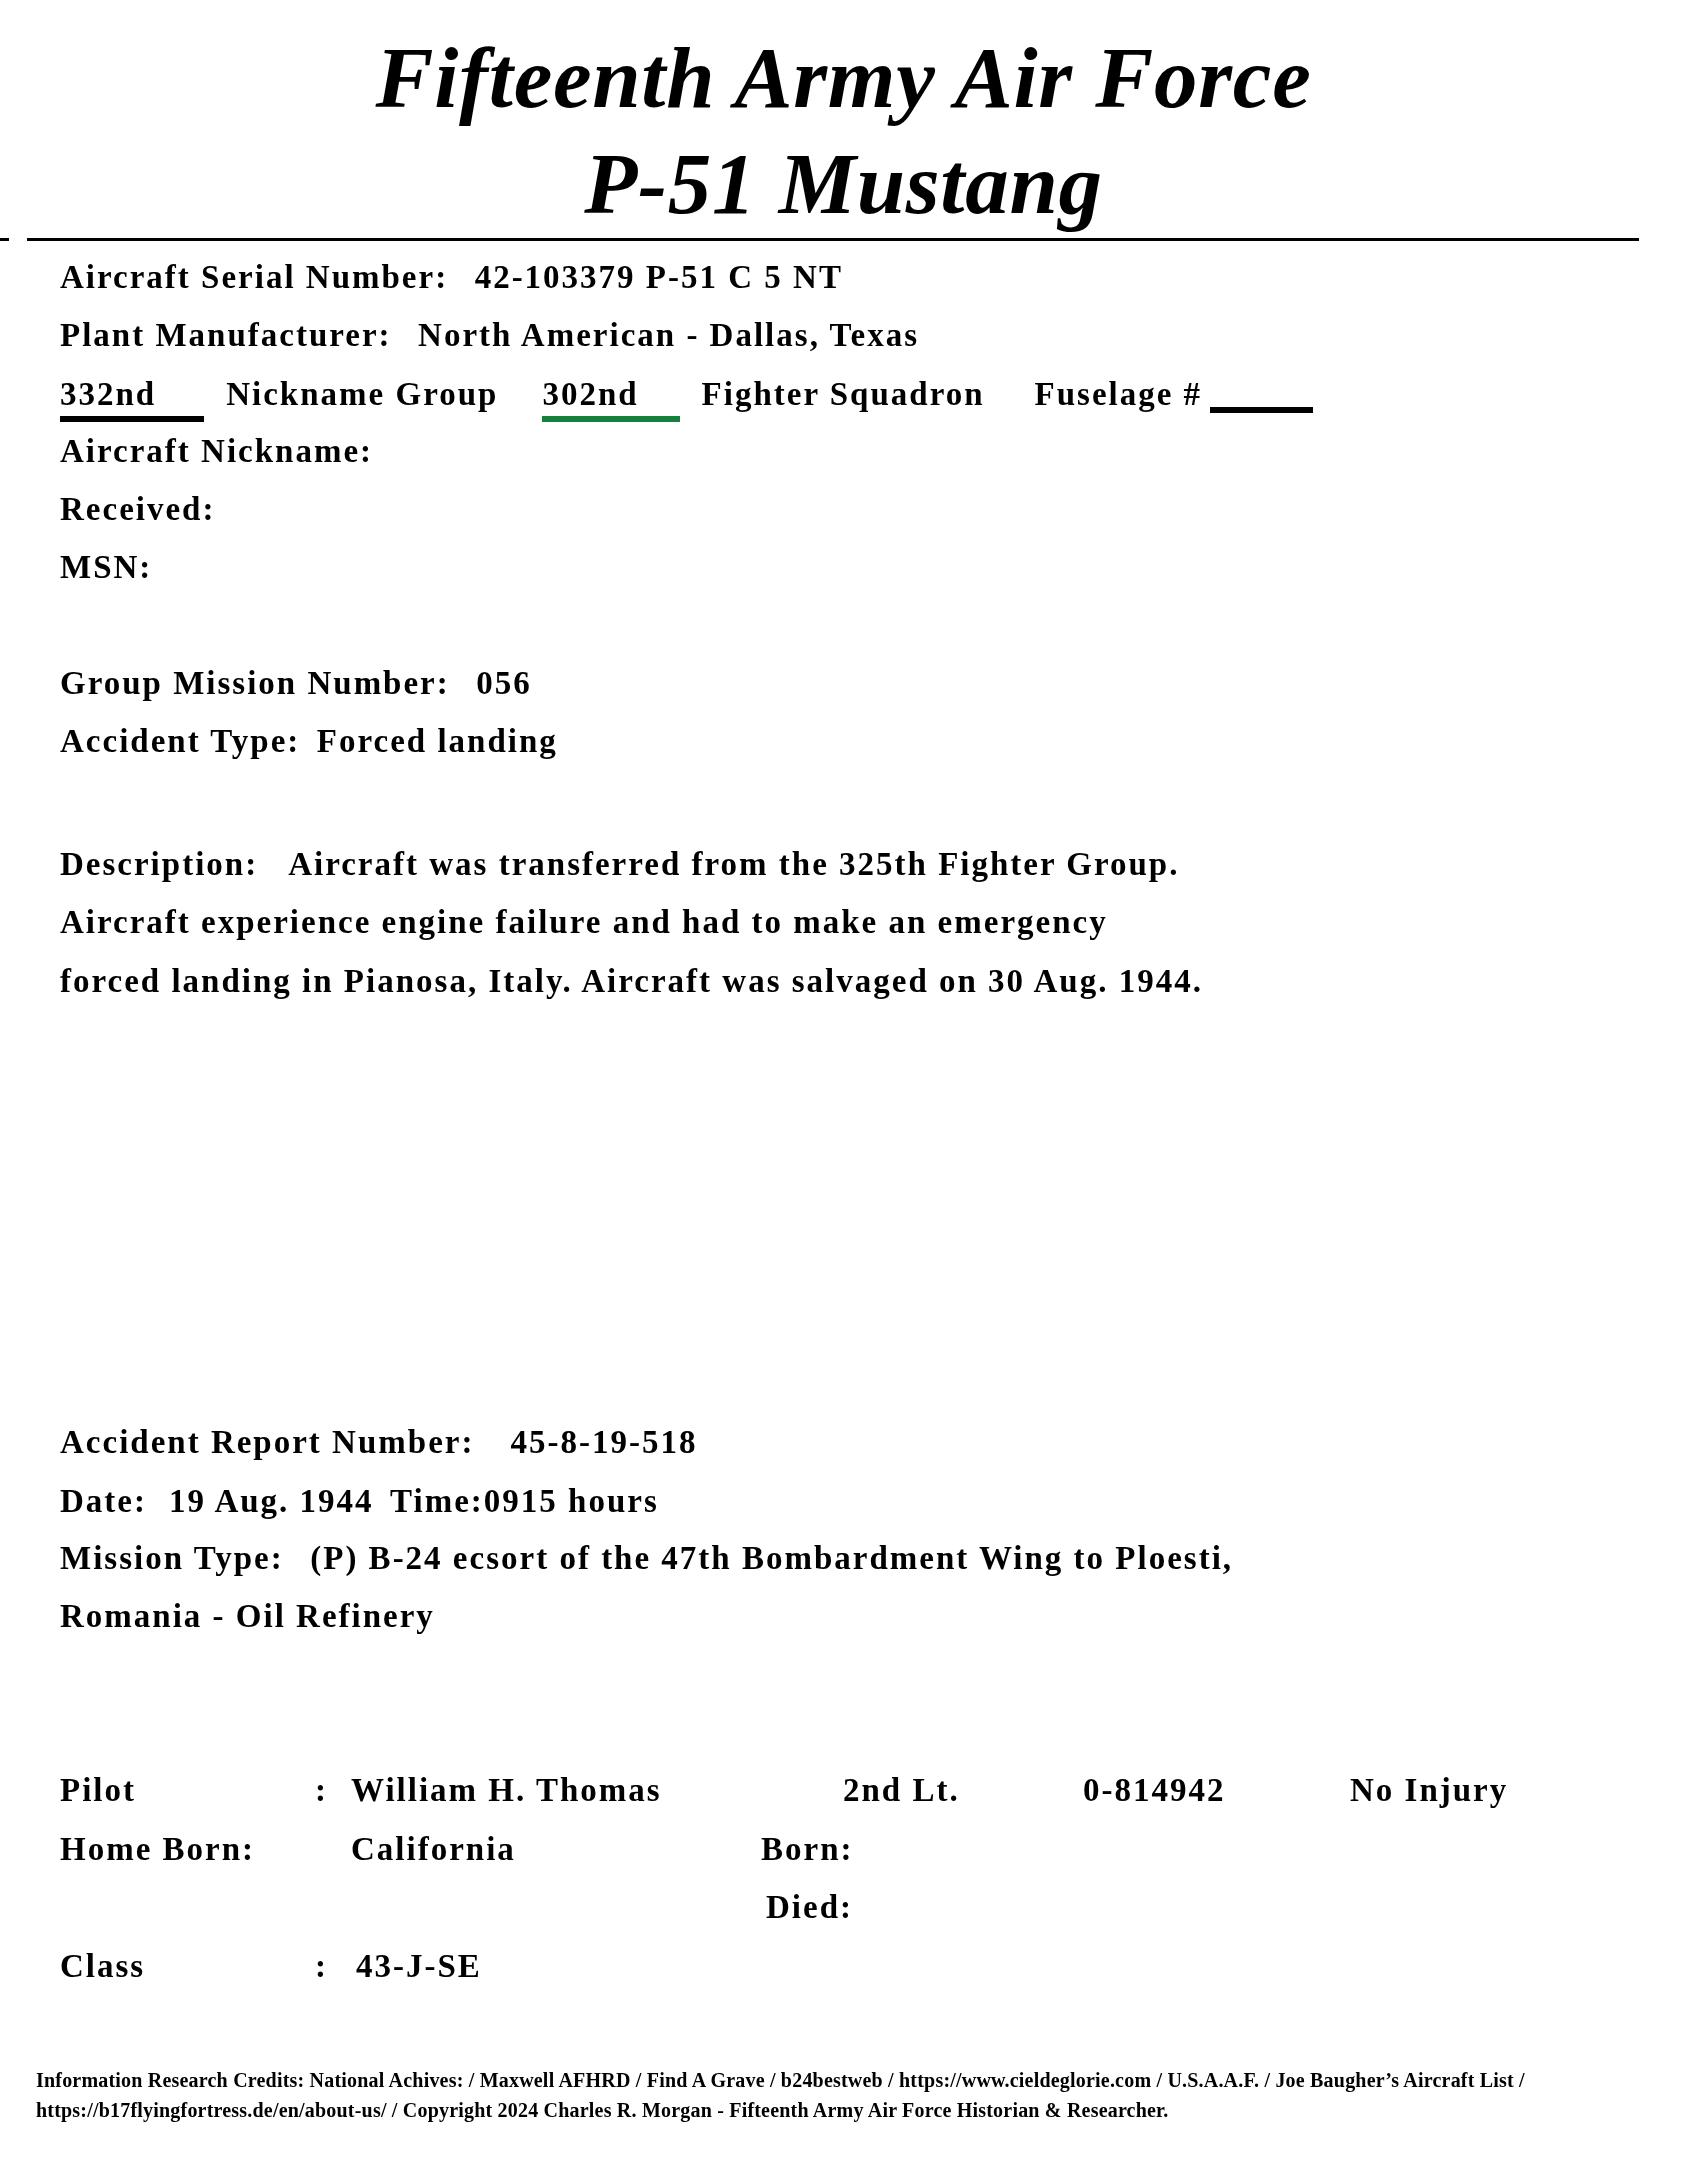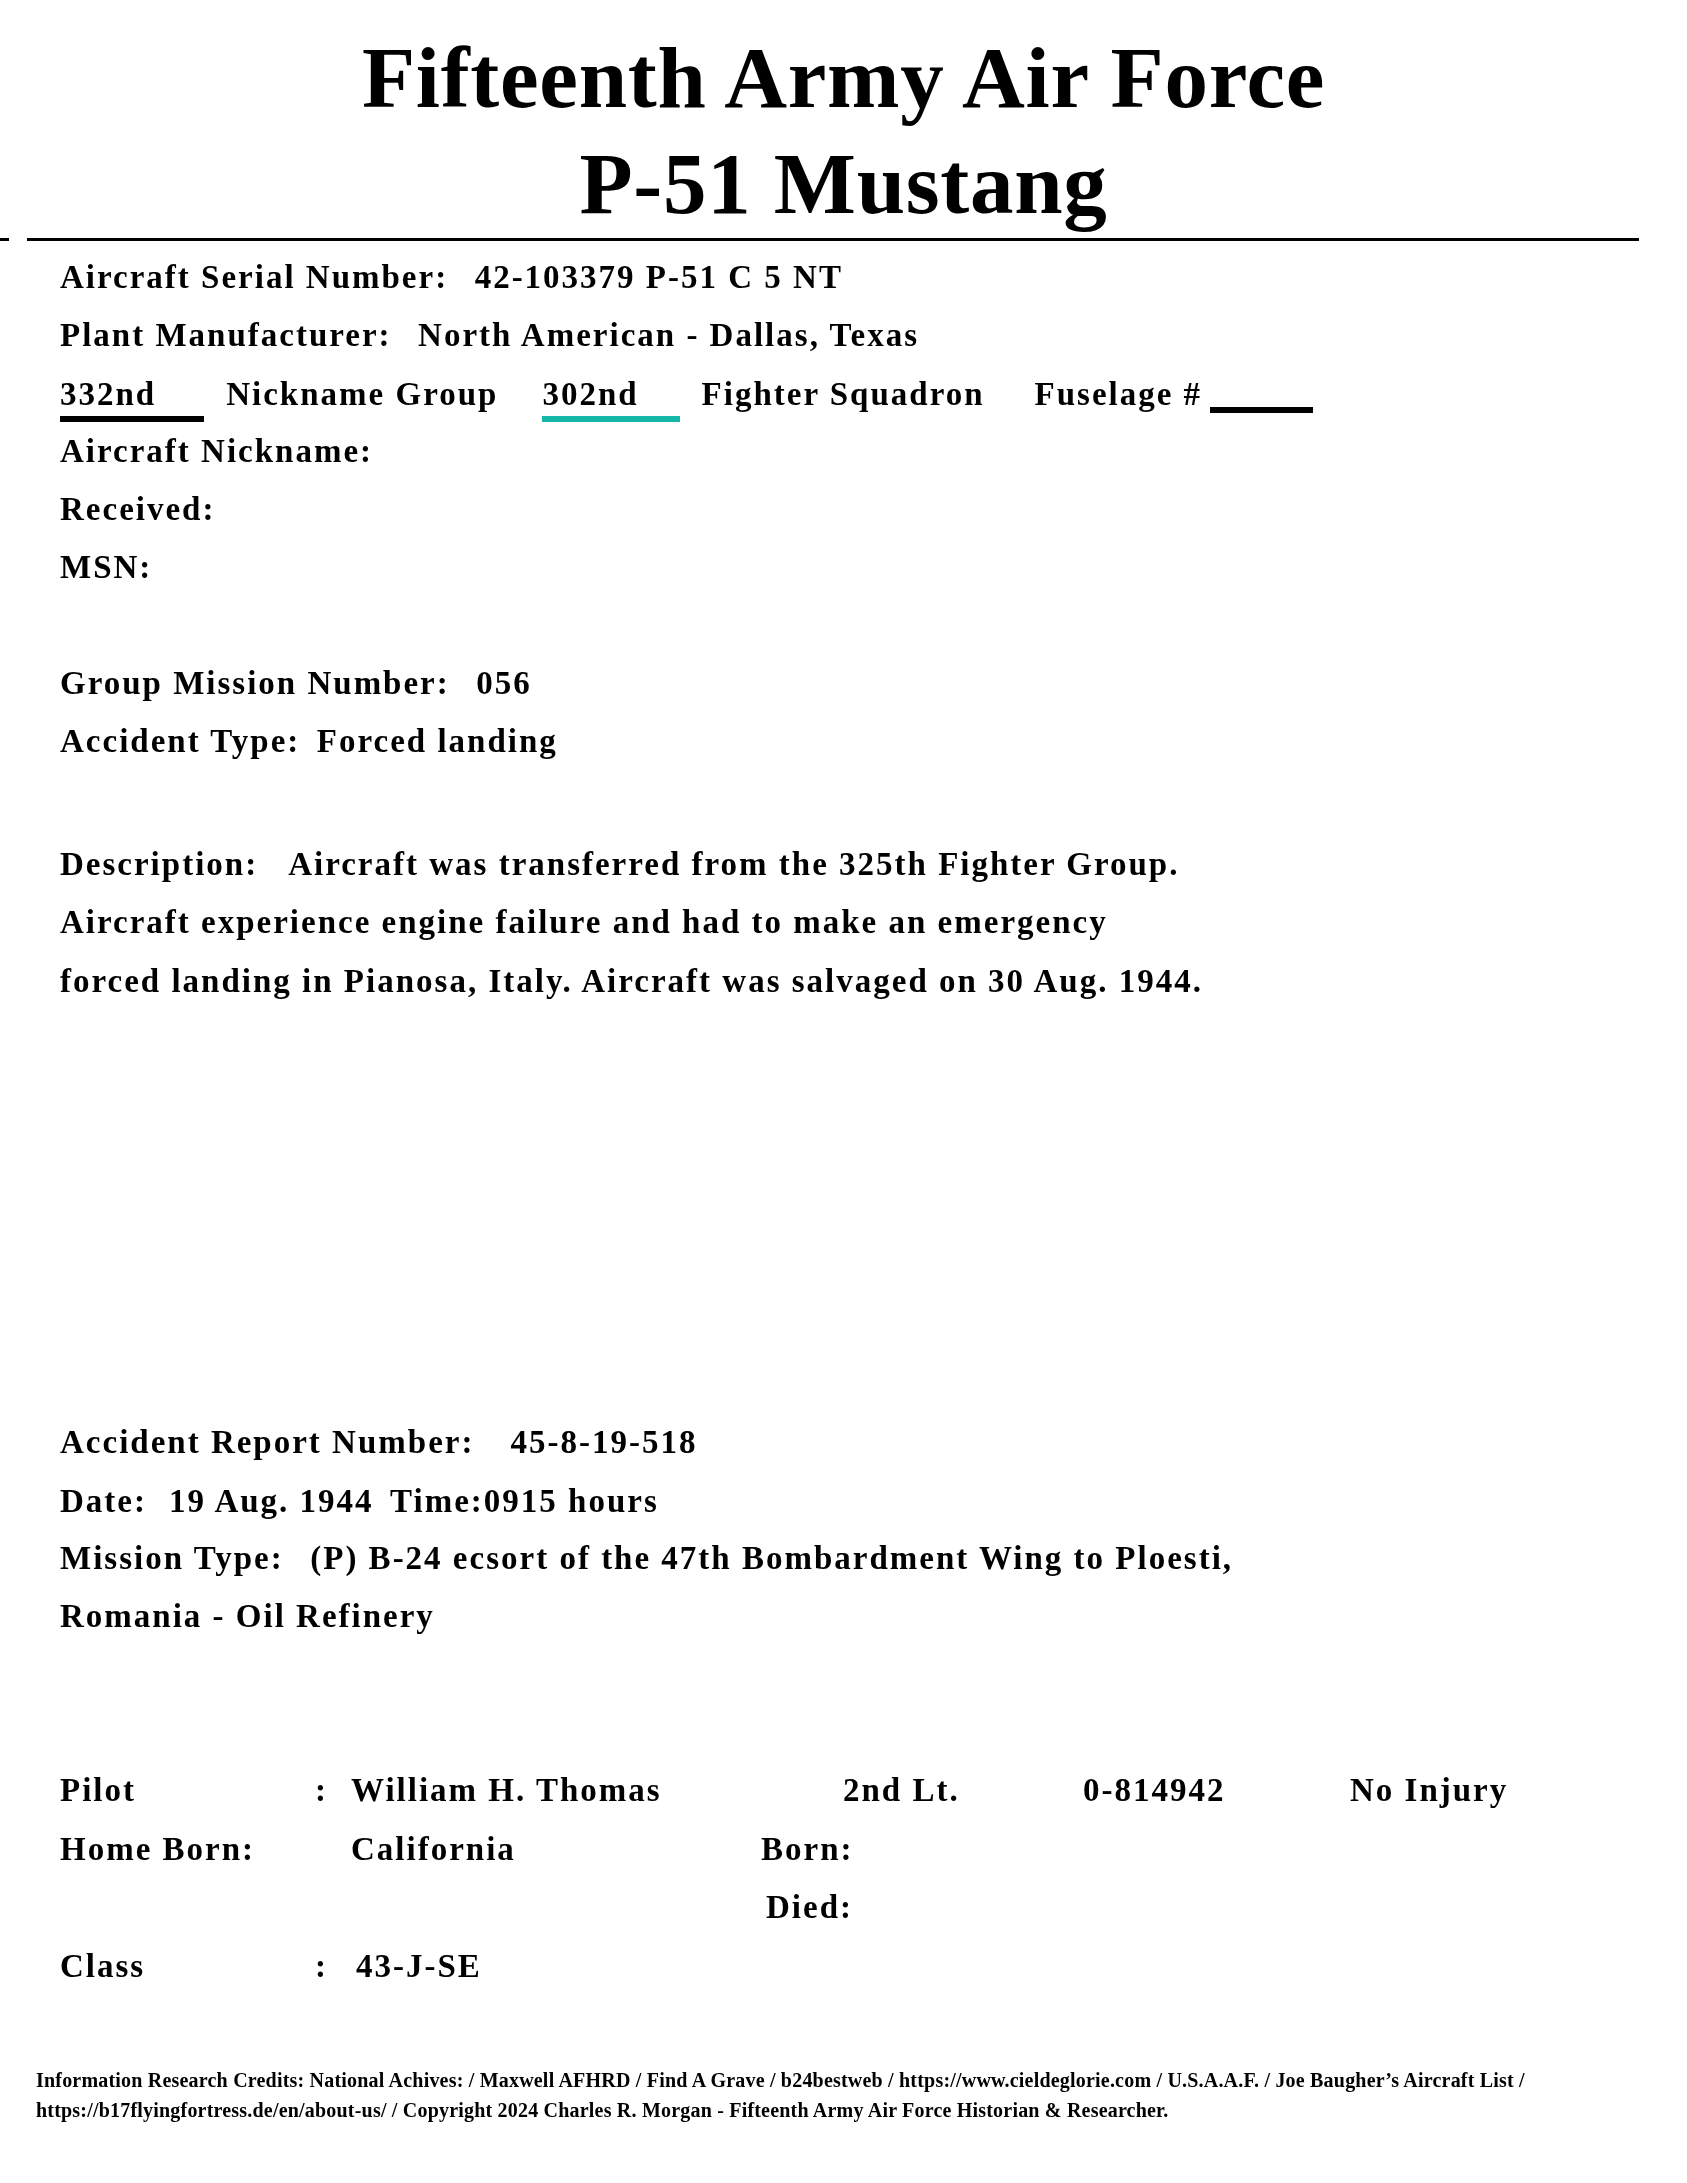--- a/index.html
+++ b/index.html
@@ -4,37 +4,37 @@
 <style>
   html,body{margin:0;padding:0;background:#ffffff;}
   .page{
     position:relative;width:1687px;height:2183px;
     background:#ffffff;color:#000000;
     font-family:"Liberation Serif","DejaVu Serif",serif;
     font-weight:bold;overflow:hidden;
   }
   .title-line{
     position:absolute;left:0;width:100%;text-align:center;
-    font-size:87px;line-height:99px;letter-spacing:0.7px;white-space:nowrap;
+    font-size:87px;line-height:99px;letter-spacing:0.7px;white-space:nowrap;font-style:italic;
   }
   .rule{position:absolute;left:26.5px;top:238px;width:1612px;height:3.3px;background:#000;}
   .tick{position:absolute;left:0;top:238px;width:8.6px;height:2.6px;background:#000;}
   .line{
     position:absolute;left:60px;font-size:33px;line-height:48px;
     letter-spacing:2px;white-space:nowrap;
   }
   .footer-line{
     position:absolute;left:36px;font-size:20px;line-height:22.5px;
     letter-spacing:0.2px;white-space:nowrap;
   }
   .g25{margin-left:16.5px}.g33{margin-left:22px}.g40{margin-left:26.5px}
   .g45{margin-left:30px}.g55{margin-left:36px}.g58{}
   .g66{margin-left:44px}.g75{margin-left:50px}
   .ul {border-bottom:6px solid #000;padding-bottom:4px;padding-right:48px;}
-  .ul2{border-bottom:6px solid #14b8a6;padding-bottom:4px;padding-right:41px;}
+  .ul2{border-bottom:6px solid #15803d;padding-bottom:4px;padding-right:41px;}
   .blank{
     display:inline-block;width:103px;height:26.5px;border-bottom:6px solid #000;
     margin-left:8px;position:relative;top:8px;
   }
   .abs{position:absolute;}
 </style>
 </head>
 <body>
 
 <div class="page">

